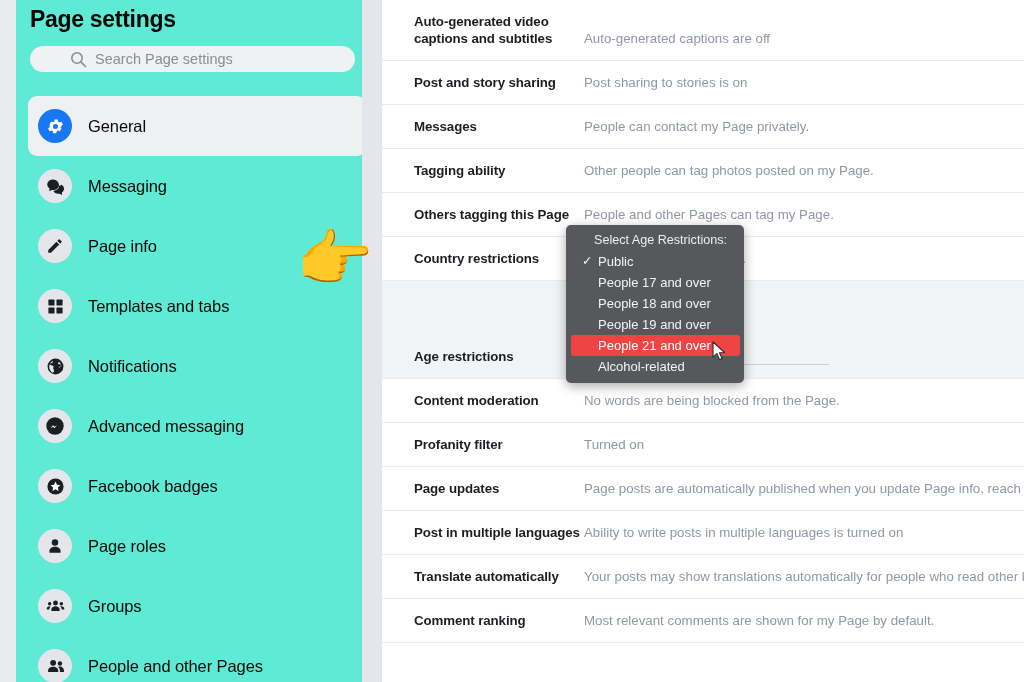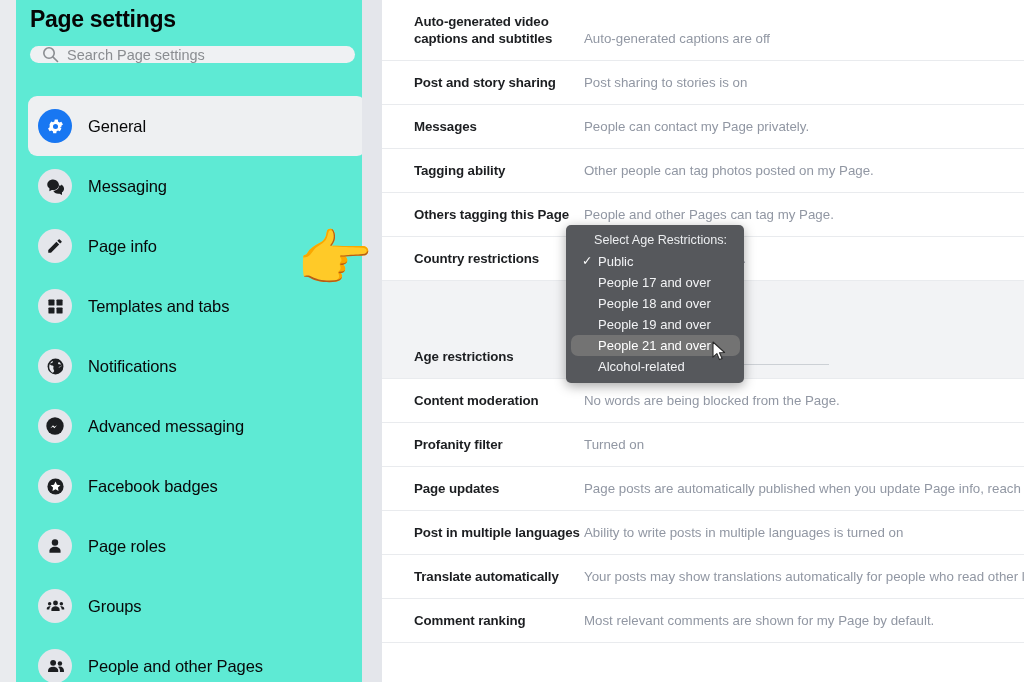--- a/index.html
+++ b/index.html
@@ -20,23 +20,23 @@
     background: #5eead4;
     overflow: hidden;
   }
   #page-title {
     font-size: 23px; font-weight: bold; color: #050505;
     letter-spacing: -0.3px;
     margin: 6px 0 0 14px;
   }
   #search-box {
     position: absolute; left: 14px; top: 46px;
-    width: 325px; height: 17px;
+    width: 325px; height: 26px;
     background: #eff1f3; border-radius: 18px;
-    display: flex; align-items: center;
+    display: flex; align-items: center; justify-content: flex-end;
   }
   #search-box .si { margin: 0 8px 0 12px; flex: 0 0 auto; display:flex; }
   #search-input {
     border: none; outline: none; background: transparent;
     font-family: "Liberation Sans", sans-serif;
     font-size: 14.5px; color: #4b4f56; width: 260px;
   }
   #search-input::placeholder { color: #8a8d91; }
 
   #nav { position: absolute; left: 0; top: 96px; width: 362px; }
@@ -117,21 +117,21 @@
   }
   .dd-item {
     position: relative;
     font-size: 13px; color: #f2f3f5;
     padding: 3px 0 3px 27px;
     margin: 0 4px;
     border-radius: 3px;
     white-space: nowrap;
     cursor: default;
   }
-  .dd-item.selected { background: #737373; color: #ffffff; border-radius: 7px; }
+  .dd-item.selected { background: #ef4444; color: #ffffff; }
   .dd-item .tick {
     position: absolute; left: 11px; top: 2px;
     font-size: 12.5px; color: #ffffff;
   }
 
   #cursor { position: absolute; left: 712px; top: 341px; z-index: 60; }
 </style>
 </head>
 <body>
 

